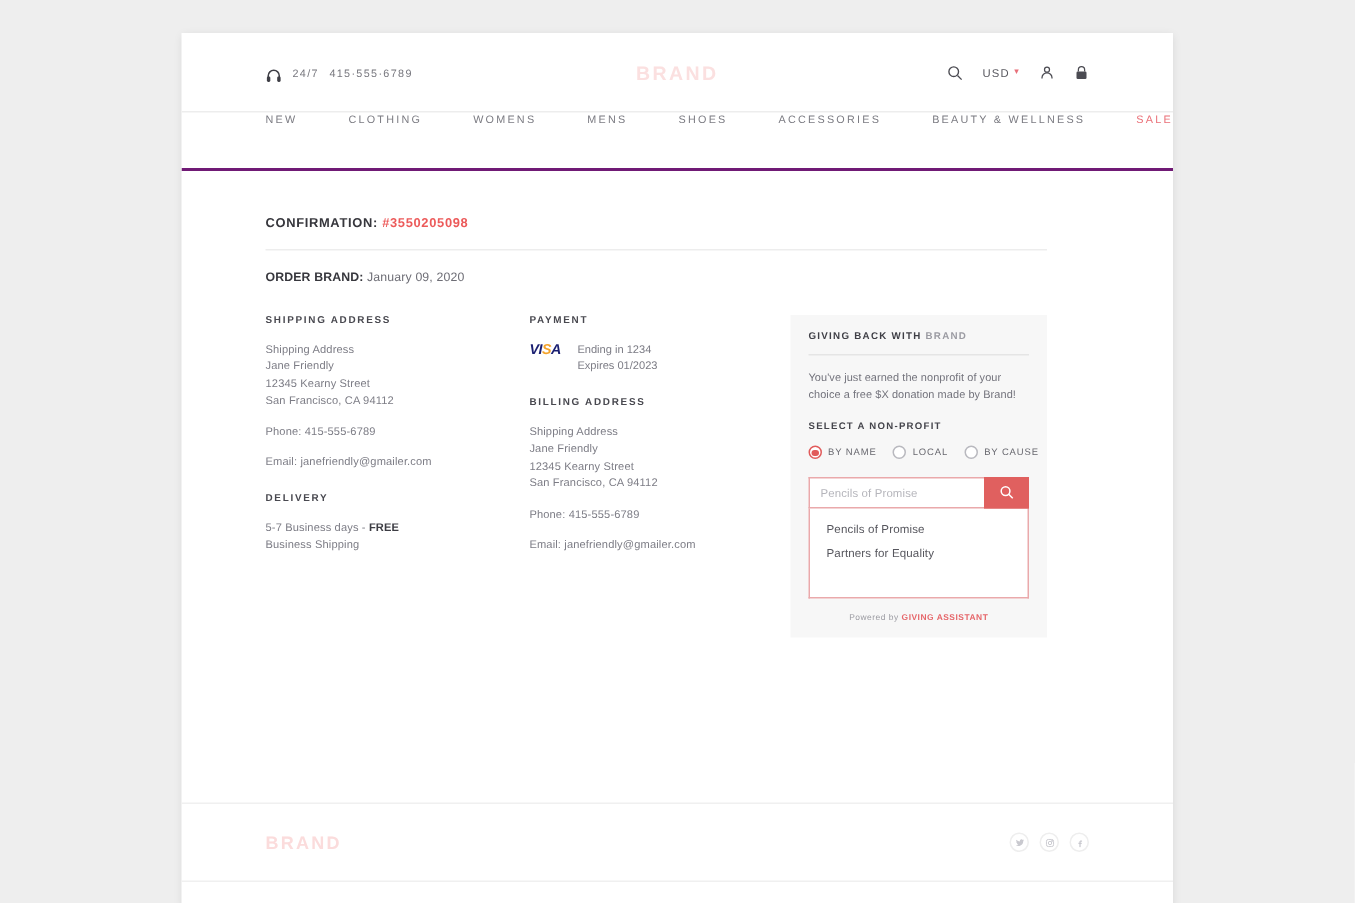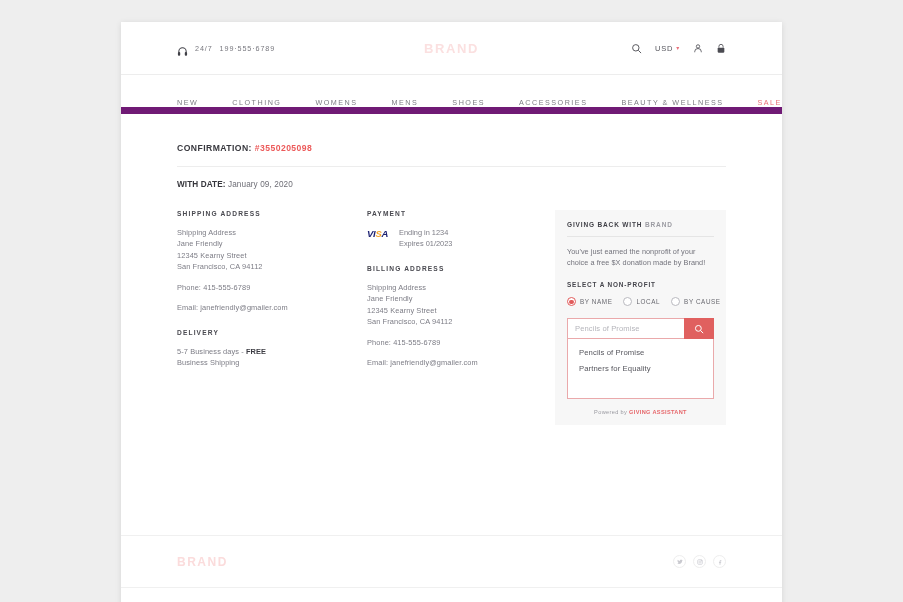--- a/index.html
+++ b/index.html
@@ -45,34 +45,34 @@
   .icon-btn svg { display: block; }
   .currency {
     font-size: 7.5px; color: #57575e; letter-spacing: 0.8px;
     display: flex; align-items: center; gap: 3px;
   }
   .caret { color: #e8707a; font-size: 6px; line-height: 1; }
 
   
   .nav {
     height: 39px;
-    border-bottom: 7px solid #701a75;
-    display: flex; align-items: flex-end;
+    border-bottom: 2px solid #701a75;
+    display: flex; align-items: flex-start;
     padding: 0 56px;
     gap: 0;
   }
   .nav-item {
     font-size: 7.2px; letter-spacing: 1.5px; color: #7b7b82;
     white-space: nowrap; margin-right: 34px; text-decoration: none;
   }
   .nav-item:last-child { margin-right: 0; }
   .nav-item.sale { color: #ea6f77; margin-left: auto; margin-right: 0; }
 
   
-  .main { padding: 29px 56px 0 56px; }
+  .main { padding: 29px 84px 0 56px; }
   .conf {
     font-size: 8.6px; font-weight: bold; letter-spacing: 0.45px; color: #37373d;
   }
   .conf-num { color: #ec5a5a; }
   .rule { border-top: 1px solid #ededed; margin: 13px 0 12px 0; }
   .order-line {
     font-size: 8.2px; color: #6e6e76; line-height: 1.45; letter-spacing: 0.1px;
   }
   .order-line b { color: #37373d; font-weight: bold; }
 
@@ -197,21 +197,21 @@
   <div class="topbar">
     <div class="support">
       <span class="support-icon">
         <svg width="11" height="11" viewBox="0 0 24 24" fill="none" stroke="currentColor" stroke-width="2.2">
           <path d="M4 14v-2a8 8 0 0 1 16 0v2"></path>
           <rect x="2" y="13" width="5" height="8" rx="2" fill="currentColor" stroke="none"></rect>
           <rect x="17" y="13" width="5" height="8" rx="2" fill="currentColor" stroke="none"></rect>
         </svg>
       </span>
       <span class="support-text">24/7</span>
-      <span class="support-text">199·555·6789</span>
+      <span class="support-text">415·555·6789</span>
     </div>
 
     <div class="brand-logo">BRAND</div>
 
     <div class="top-right">
       <span class="icon-btn">
         <svg width="11" height="11" viewBox="0 0 24 24" fill="none" stroke="currentColor" stroke-width="2">
           <circle cx="10.5" cy="10.5" r="7"></circle>
             <line x1="16" y1="16" x2="22" y2="22"></line>
         </svg>
@@ -249,21 +249,21 @@
   <div class="main">
 
     <div class="conf">
       <span>CONFIRMATION:</span>
       <span class="conf-num">#3550205098</span>
     </div>
 
     <div class="rule"></div>
 
     <div class="order-line">
-      <b>WITH DATE:</b>
+      <b>ORDER BRAND:</b>
       <span>January 09, 2020</span>
     </div>
 
     <div class="cols">
 
       <div class="col-ship">
         <div class="sec-title">SHIPPING ADDRESS</div>
         <div class="addr-line">Shipping Address</div>
         <div class="addr-line">Jane Friendly</div>
         <div class="addr-line">12345 Kearny Street</div>

